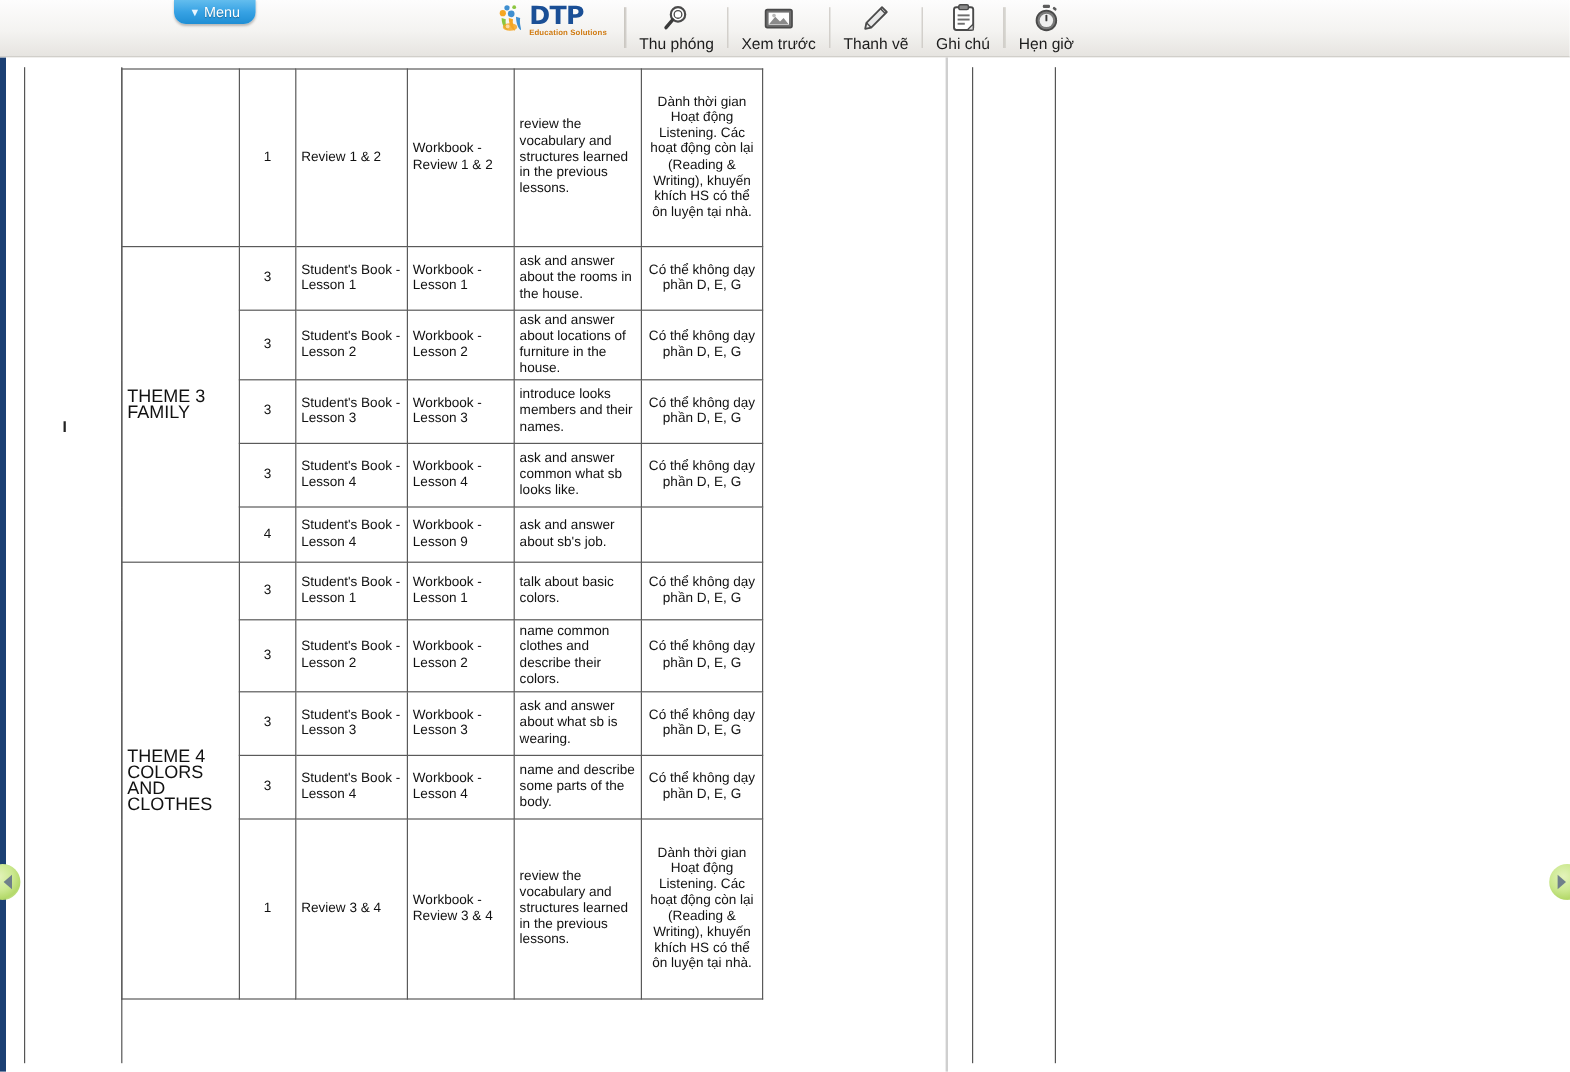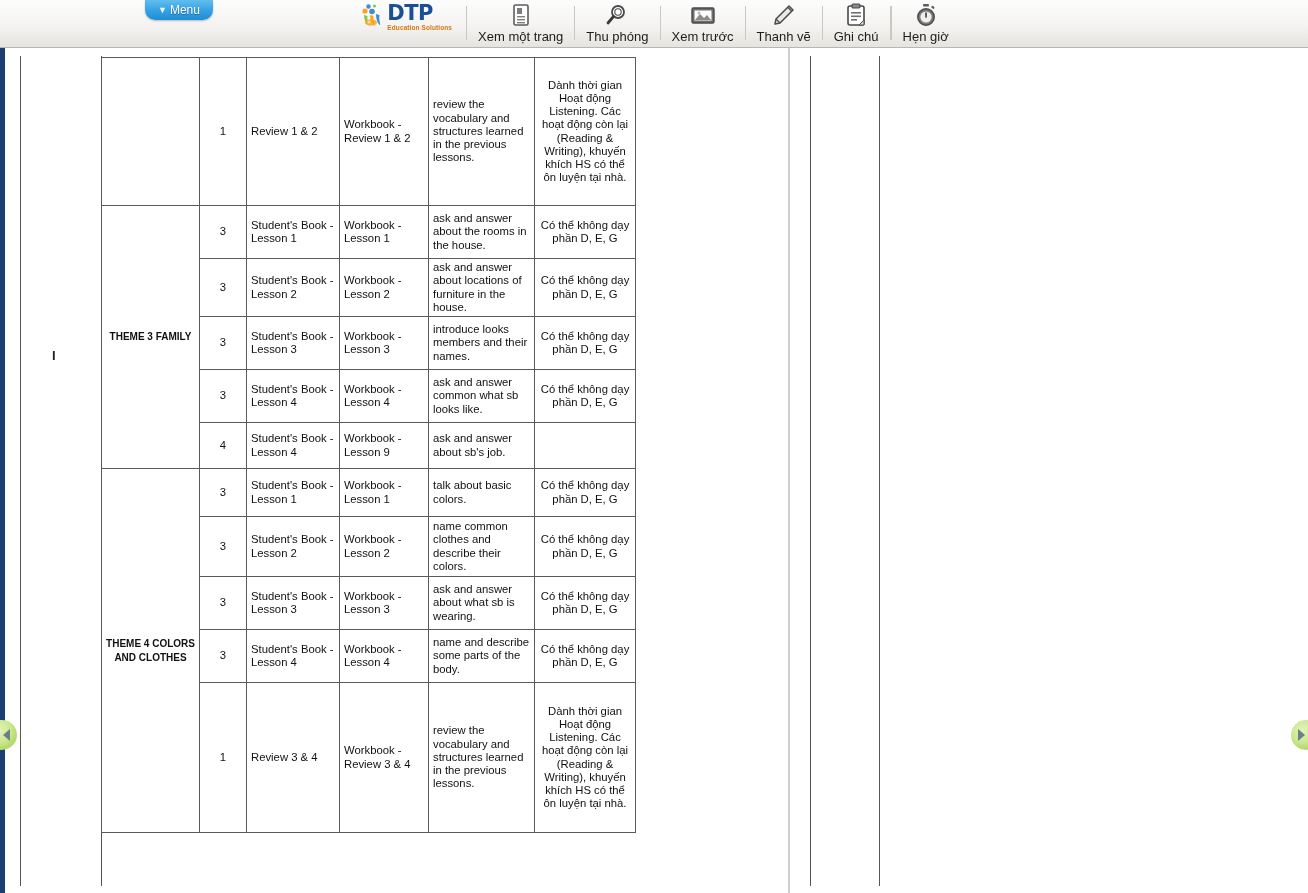--- a/index.html
+++ b/index.html
@@ -107,21 +107,21 @@
     font-size: 11.3px;
     color: #111;
     position: absolute;
   }
   table.sched td {
     border: 1px solid #5a5a5a;
     padding: 2px 4px;
     vertical-align: middle;
     line-height: 13.2px;
   }
-  td.theme { text-align: center; font-weight: bold; font-size: 10px; }
+  td.theme { font-weight: normal; font-size: 15px; }
   td.num   { text-align: center; }
   td.note  { text-align: center; }
 
   #tbl-left  { left: 101px; top: 9px;  width: 534px; }
 </style>
 </head>
 <body>
 
 <div id="toolbar">
   <div class="tb-group">
@@ -143,32 +143,20 @@
         </span>
         <span class="logo-text">
           <span class="logo-dtp">DTP</span>
           <span class="logo-sub">Education Solutions</span>
         </span>
       </div>
     </div>
 
     <div class="tb-sep"></div>
 
-    <div class="tb-item">
-      <span class="tb-icon">
-        <svg width="22" height="24" viewBox="0 0 22 24">
-          <rect x="4" y="2" width="14" height="20" rx="1.5" fill="#fff" stroke="#5c5c5c" stroke-width="1.6"></rect>
-          <rect x="7" y="5" width="5" height="6" fill="#7d7d7d"></rect>
-          <rect x="7" y="13" width="8" height="1.4" fill="#7d7d7d"></rect>
-          <rect x="7" y="16" width="8" height="1.4" fill="#7d7d7d"></rect>
-          <rect x="7" y="19" width="8" height="1.4" fill="#7d7d7d"></rect>
-        </svg>
-      </span>
-      <span class="tb-label">Xem một trang</span>
-    </div>
 
     <div class="tb-sep"></div>
 
     <div class="tb-item">
       <span class="tb-icon">
         <svg width="24" height="24" viewBox="0 0 24 24">
           <circle cx="13" cy="9" r="6" fill="#fff" stroke="#4a4a4a" stroke-width="1.8"></circle>
           <circle cx="13" cy="9" r="3.2" fill="none" stroke="#4a4a4a" stroke-width="1.1"></circle>
           <line x1="8.5" y1="13.5" x2="3" y2="20" stroke="#3a3a3a" stroke-width="2.8" stroke-linecap="round"></line>
         </svg>

